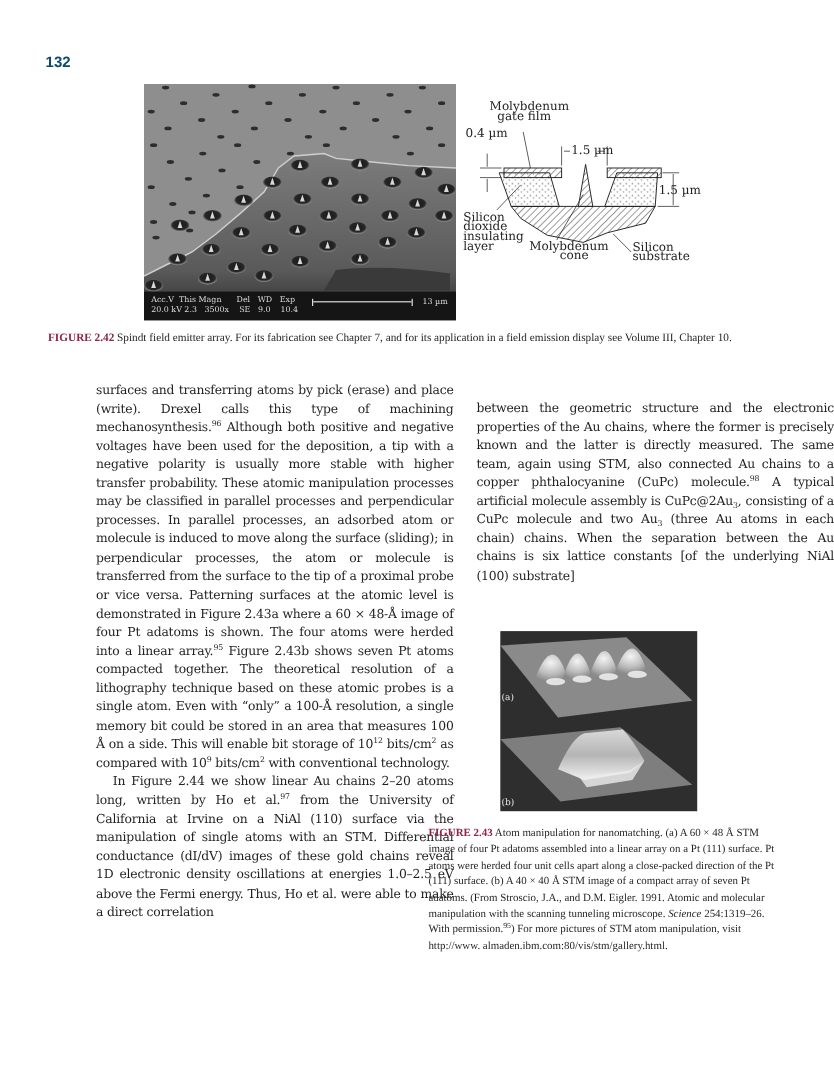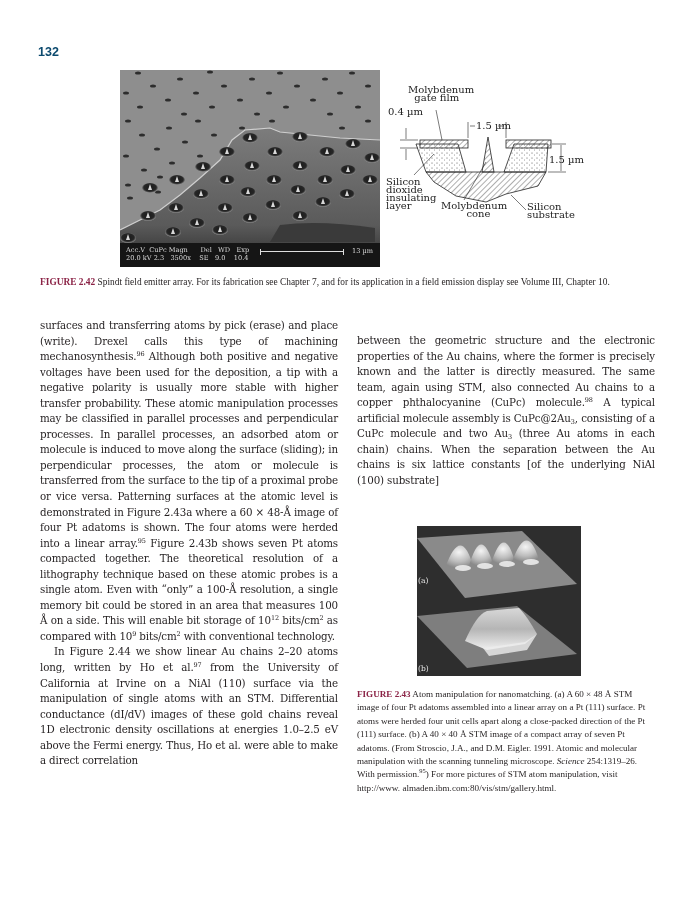--- a/index.html
+++ b/index.html
@@ -16,21 +16,21 @@
   .sem-scalebar::before { content: ""; position: absolute; left: 0; right: 0; top: 2px; height: 1px; background: #ddd; }
   .sem-scale-label { position: absolute; left: 232px; top: 4px; }
   .sem-hivac { position: absolute; left: 140px; top: 12px; margin-top: 34px; }
 
   .diagram { position: absolute; left: 386px; top: 82px; width: 190px; height: 150px; }
   .diag-label { position: absolute; font-family: "DejaVu Serif", serif; font-size: 10px; line-height: 8px; color: #222; white-space: pre; }
 
   .caption { position: absolute; font-family: Liberation Serif, serif; font-size: 9.4px; line-height: 13px; color: #231f20; }
   .fig-label { color: #8b2346; font-weight: bold; }
 
-  .col { position: absolute; font-family: "DejaVu Serif", serif; font-size: 10.3px; line-height: 15.55px; text-align: justify; color: #231f20; letter-spacing: -0.15px; }
+  .col { position: absolute; font-family: "DejaVu Serif", serif; font-size: 10.3px; line-height: 15.55px; text-align: justify; color: #231f20; letter-spacing: -0.15px; margin-left: 40px; }
   .col p { margin: 0; }
   .indent { text-indent: 14px; }
   sup { font-size: 6.5px; line-height: 0; vertical-align: 4px; }
   sub { font-size: 6.5px; line-height: 0; vertical-align: -2px; }
 
   .stm { position: absolute; left: 417px; top: 526px; width: 164px; height: 150px; background: #2b2b2b; overflow: hidden; }
   .stm-label { position: absolute; left: 1px; font-family: "DejaVu Serif", serif; font-size: 7.5px; color: #e8e8e8; }
 </style>
 </head>
 <body>
@@ -171,21 +171,21 @@
           <path d="M128,150 L130,144 L132,150 Z"></path>
           <path d="M178,148 L180,142 L182,148 Z"></path>
         <path d="M6,170 L8,164 L10,170 Z"></path>
           <path d="M51,164 L53,158 L55,164 Z"></path>
           <path d="M98,162 L100,156 L102,162 Z"></path>
       </g>
     </g>
     <path d="M160,155 Q200,150 255,158 L255,172 L150,172 Z" fill="#3a3a3a"></path>
   </svg>
   <div class="sem-info">
-    <div class="row">Acc.V  CuPc Magn      Del   WD   Exp</div>
+    <div class="row">Acc.V  This Magn      Del   WD   Exp</div>
     <div class="row">20.0 kV 2.3   3500x    SE   9.0    10.4</div>
     <div class="sem-scalebar"></div>
     <div class="sem-scale-label">13 µm</div>
     <div class="sem-hivac">Hivac</div>
   </div>
 </div>
 
 <div class="diagram">
   <svg width="190" height="150" viewBox="0 0 190 150" style="position:absolute;left:0;top:0">
     <defs>

